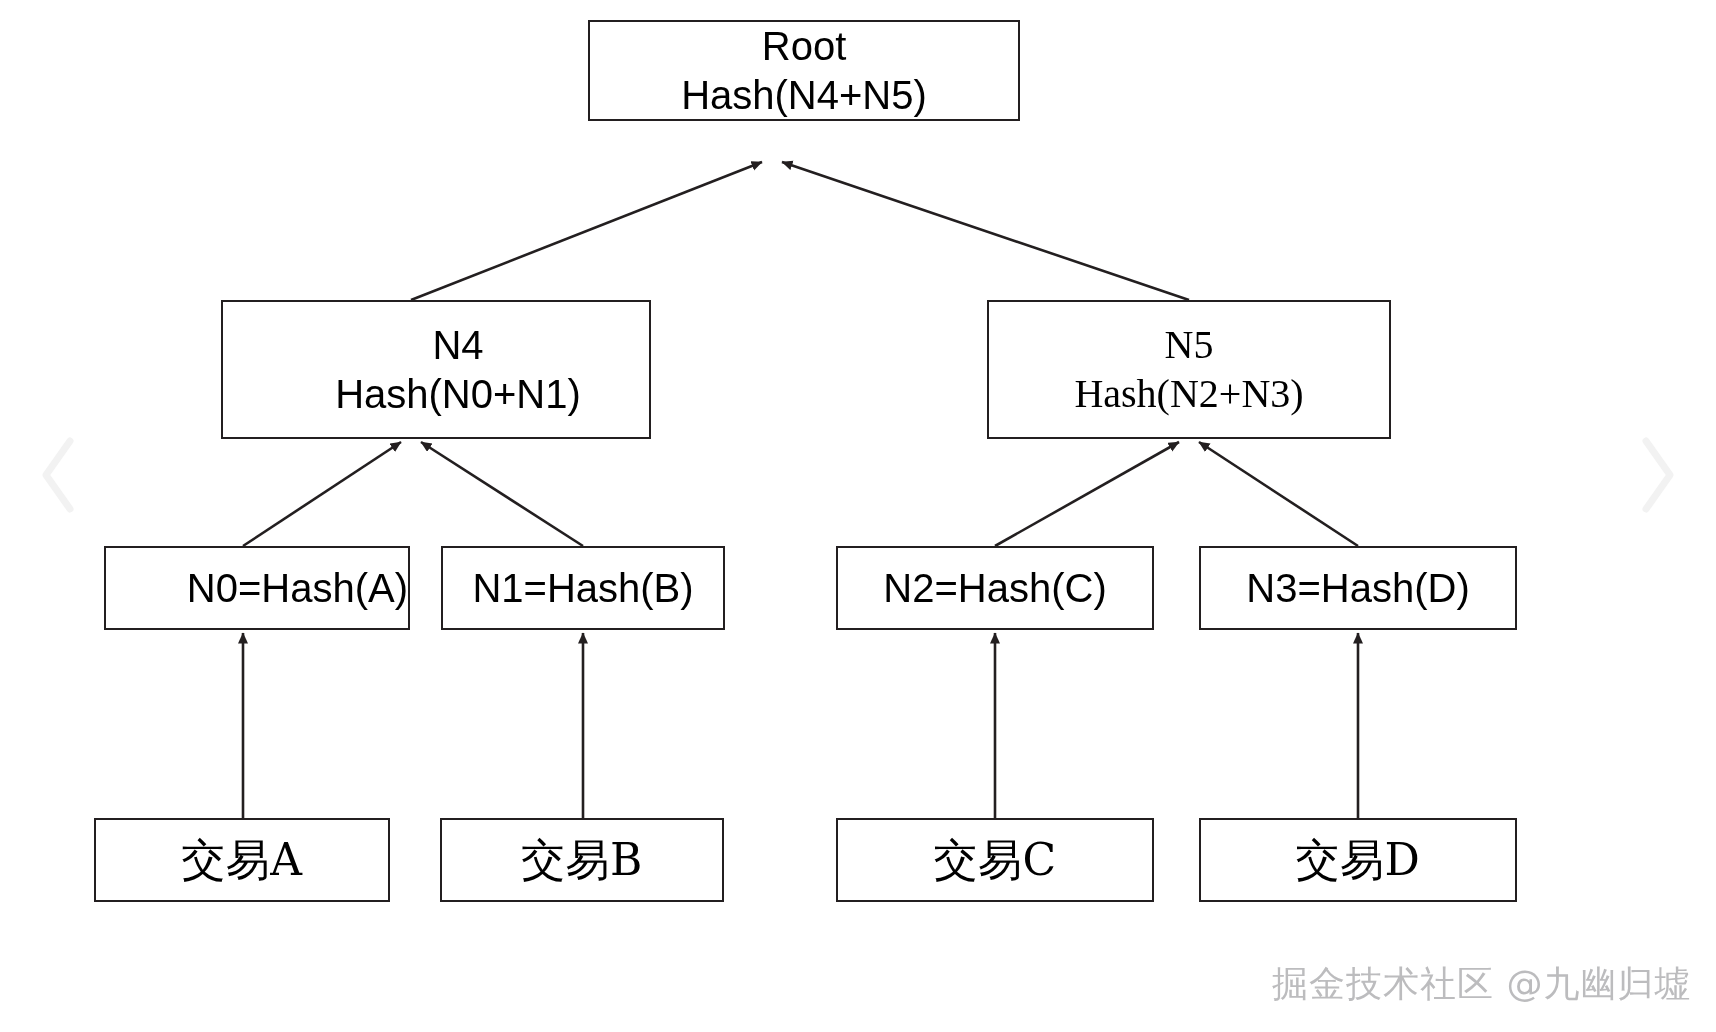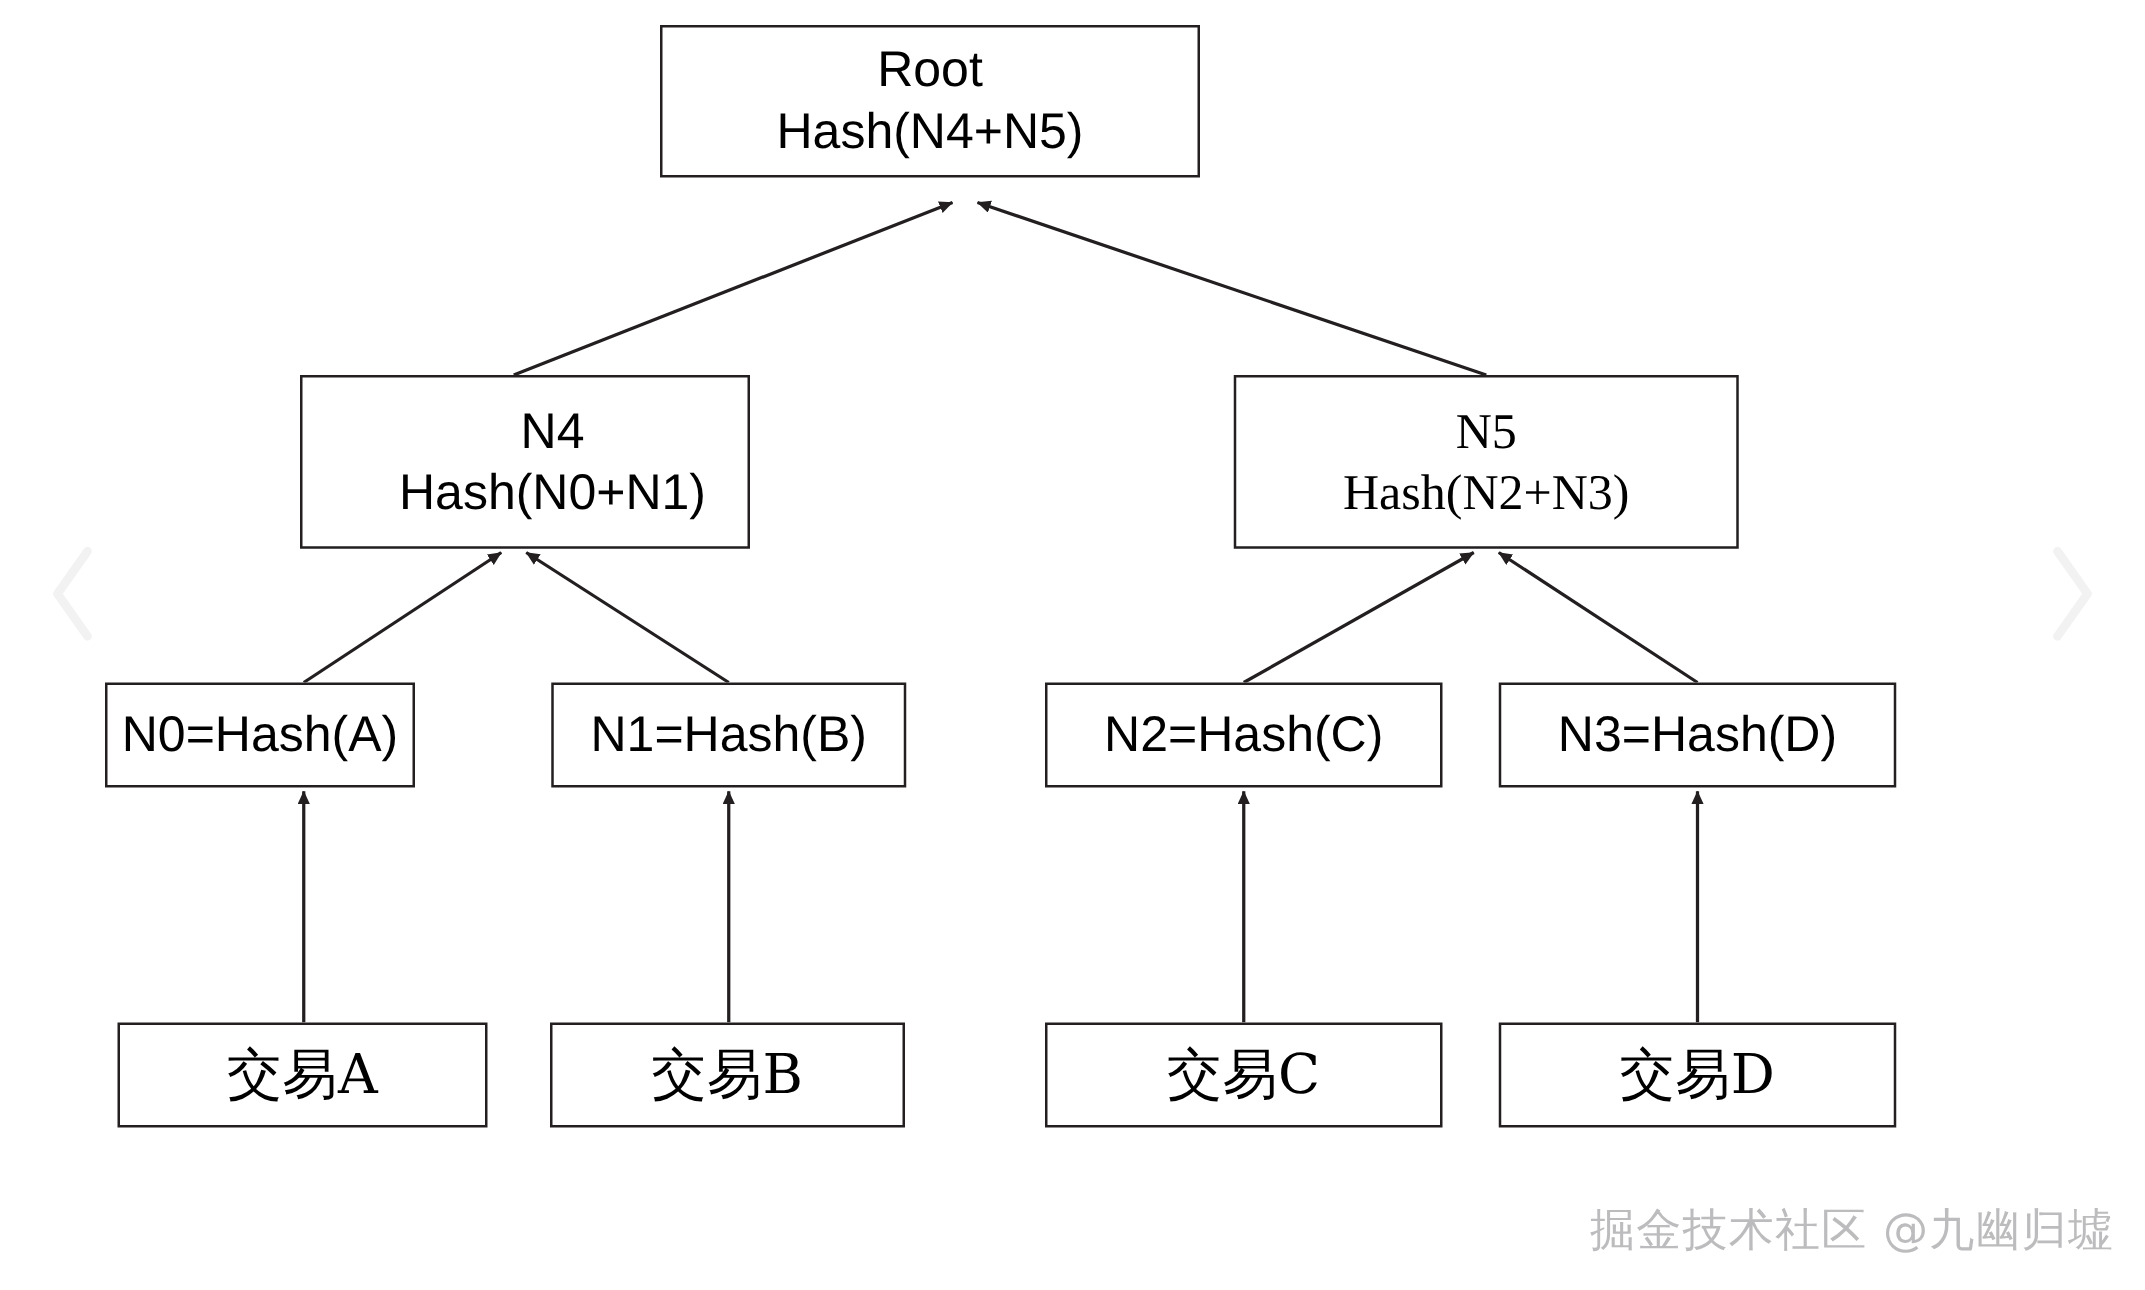--- a/index.html
+++ b/index.html
@@ -87,36 +87,36 @@
         <line x1="583" y1="546" x2="421" y2="442" marker-end="url(#ah)"></line>
         <line x1="995" y1="546" x2="1179" y2="442" marker-end="url(#ah)"></line>
         <line x1="1358" y1="546" x2="1199" y2="442" marker-end="url(#ah)"></line>
         <line x1="243" y1="818" x2="243" y2="633" marker-end="url(#ah)"></line>
         <line x1="583" y1="818" x2="583" y2="633" marker-end="url(#ah)"></line>
         <line x1="995" y1="818" x2="995" y2="633" marker-end="url(#ah)"></line>
         <line x1="1358" y1="818" x2="1358" y2="633" marker-end="url(#ah)"></line>
       </g>
   </svg>
 
-  <div class="node node-internal" id="node-root" style="left: 528px; top: 20px; width: 432px; height: 122px;">
+  <div class="node node-internal" id="node-root" style="left: 588px; top: 20px; width: 432px; height: 101px;">
     <span class="ln">Root</span>
     <span class="ln">Hash(N4+N5)</span>
   </div>
 
-  <div class="node node-internal" id="node-n4" style="left: 240px; top: 300px; width: 360px; height: 139px; padding-left: 44px;">
+  <div class="node node-internal" id="node-n4" style="left: 221px; top: 300px; width: 430px; height: 139px; padding-left: 44px;">
     <span class="ln">N4</span>
     <span class="ln">Hash(N0+N1)</span>
   </div>
 
   <div class="node node-internal" id="node-n5" style="left: 987px; top: 300px; width: 404px; height: 139px; font-family: Liberation Serif, serif;">
     <span class="ln">N5</span>
     <span class="ln">Hash(N2+N3)</span>
   </div>
 
-  <div class="node node-leafhash" id="node-n0" style="left: 84px; top: 546px; width: 248px; height: 84px;">
+  <div class="node node-leafhash" id="node-n0" style="left: 104px; top: 546px; width: 306px; height: 84px; align-items: flex-end;">
     <span class="ln">N0=Hash(A)</span>
   </div>
   <div class="node node-leafhash" id="node-n1" style="left: 441px; top: 546px; width: 284px; height: 84px;">
     <span class="ln">N1=Hash(B)</span>
   </div>
   <div class="node node-leafhash" id="node-n2" style="left: 836px; top: 546px; width: 318px; height: 84px;">
     <span class="ln">N2=Hash(C)</span>
   </div>
   <div class="node node-leafhash" id="node-n3" style="left: 1199px; top: 546px; width: 318px; height: 84px;">
     <span class="ln">N3=Hash(D)</span>

